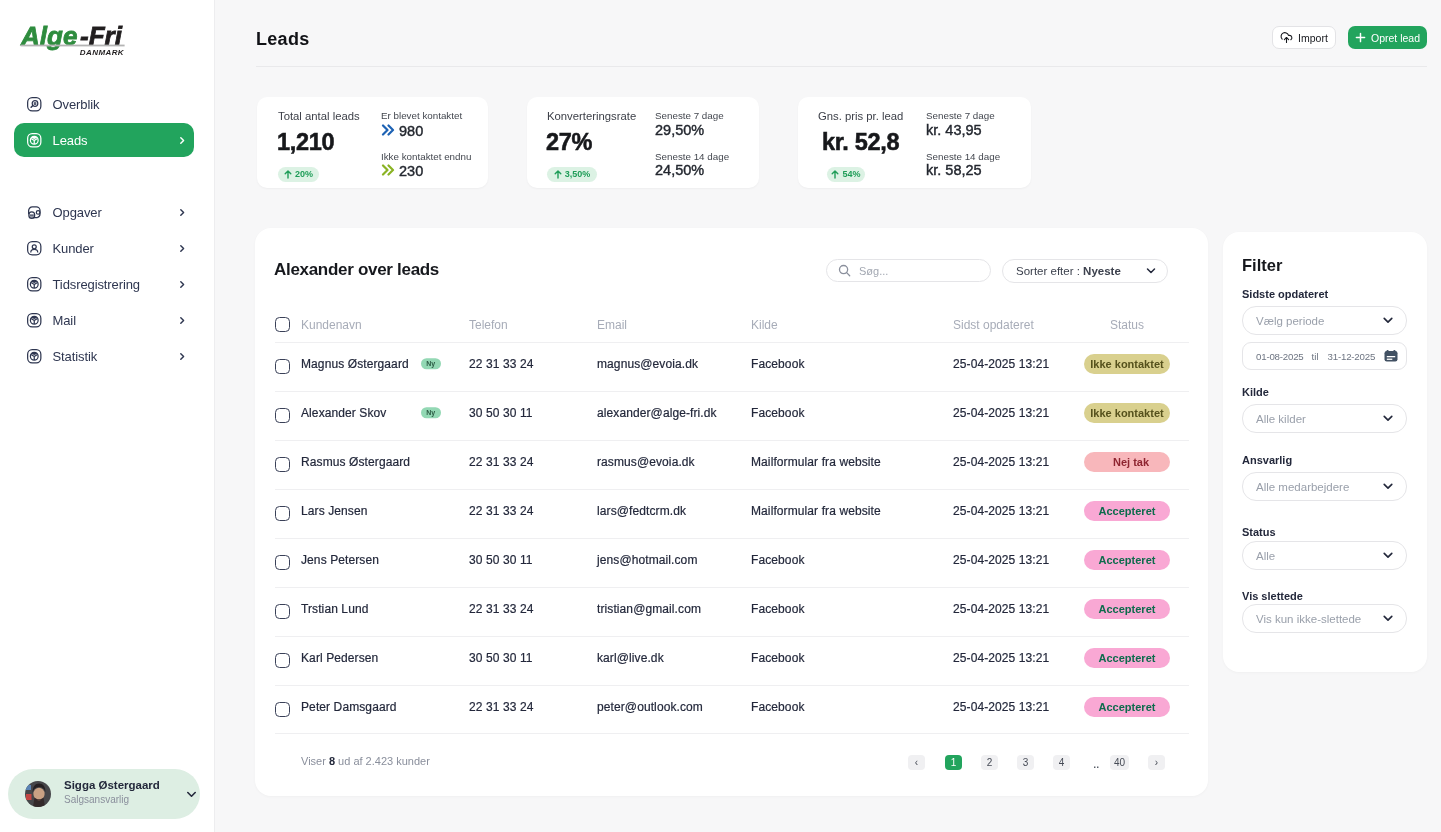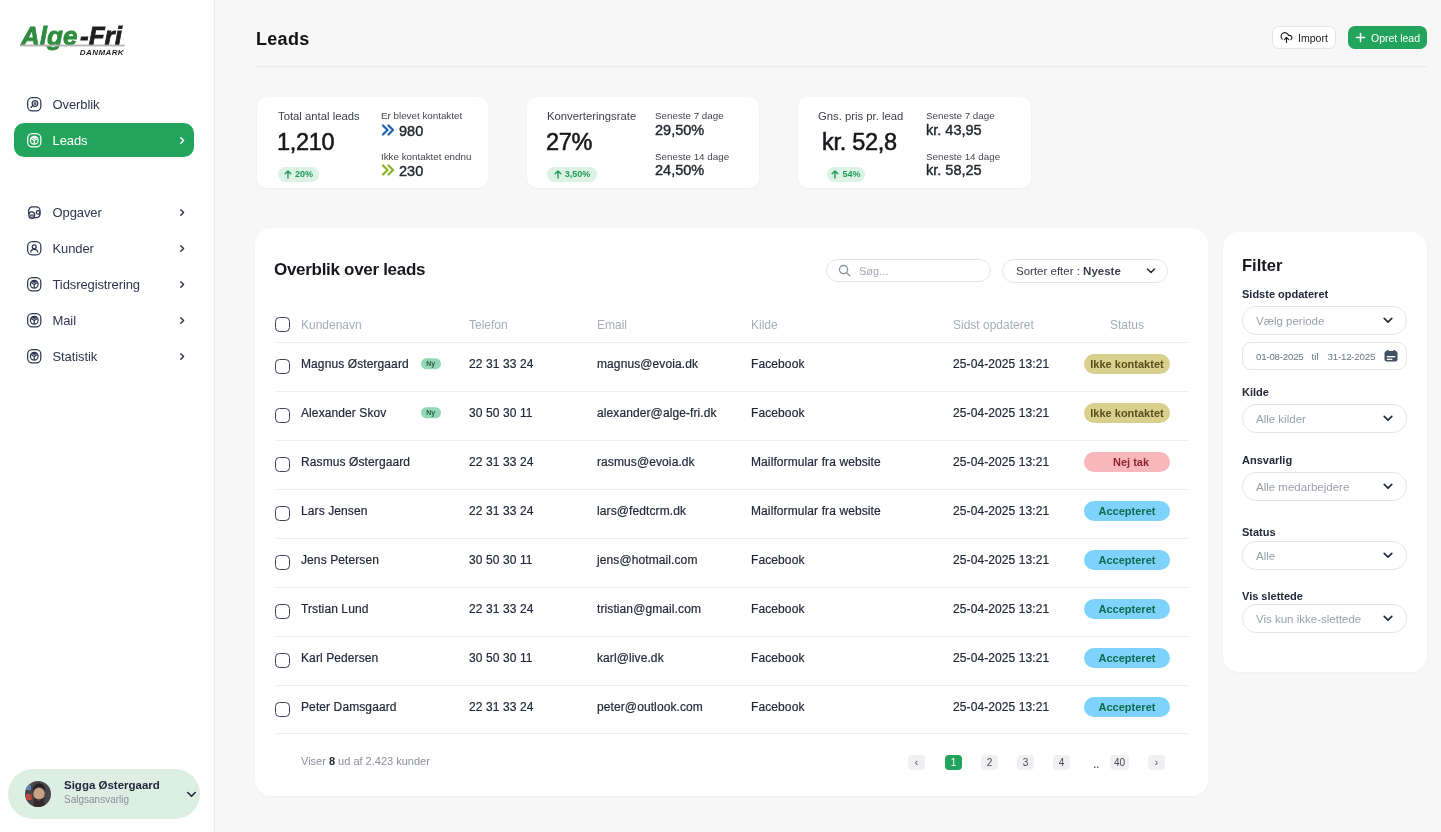--- a/index.html
+++ b/index.html
@@ -21,42 +21,42 @@
 
 
 .title { position:absolute; left:256px; top:28.5px; font-size:18px; font-weight:700; color:#111216; letter-spacing:0.3px; }
 .hdr-divider { position:absolute; left:256px; top:66px; width:1171px; height:1px; background:#e9e9eb; }
 .btn-import { position:absolute; left:1272px; top:26px; width:64px; height:23px; background:#fff; border:1px solid #e3e3e6; border-radius:7px; display:flex; align-items:center; justify-content:center; font-size:10.5px; color:#16181d; gap:5px; }
 .btn-create { position:absolute; left:1348px; top:26px; width:79px; height:23px; background:#22a45d; border-radius:7px; display:flex; align-items:center; justify-content:center; font-size:10.5px; color:#fff; gap:5px; }
 
 
 .scard { position:absolute; top:97px; height:91px; background:#fff; border-radius:10px; box-shadow:0 1px 2px rgba(0,0,0,0.04); }
 .slabel { position:absolute; font-size:11.3px; color:#3d4049; font-weight:400; }
-.sval { position:absolute; font-size:23.5px; font-weight:400; color:#17181b; -webkit-text-stroke:0.55px #17181b; letter-spacing:-0.3px; }
+.sval { position:absolute; font-size:23.5px; font-weight:700; color:#17181b; -webkit-text-stroke:0.55px #17181b; letter-spacing:-0.3px; }
 .spill { position:absolute; height:14.5px; background:#dcf2e4; border-radius:8px; display:flex; align-items:center; justify-content:center; font-size:9px; font-weight:700; color:#1f9d58; }
 .sm-label { position:absolute; font-size:9.8px; color:#43474f; }
 .sm-val { position:absolute; font-size:14.5px; font-weight:400; color:#23272f; -webkit-text-stroke:0.4px #23272f; }
 .chev2 { position:absolute; width:15px; height:12px; }
 
 
 .tablecard { position:absolute; left:255px; top:228px; width:953px; height:568px; background:#fff; border-radius:16px; box-shadow:0 1px 3px rgba(0,0,0,0.03); }
 .tc-title { position:absolute; left:19px; top:32px; font-size:17px; font-weight:700; color:#16181d; letter-spacing:-0.3px; }
 .searchbox { position:absolute; left:571px; top:31px; width:165px; height:23px; border:1px solid #e5e5e8; border-radius:12px; display:flex; align-items:center; }
 .searchbox span { color:#a2a7b1; font-size:11px; margin-left:8px; }
 .sortbox { position:absolute; left:747px; top:30.5px; width:166px; height:24px; border:1px solid #e5e5e8; border-radius:12px; display:flex; align-items:center; font-size:11.5px; color:#3c414d; }
 .cbx { width:15px; height:15px; border:1.7px solid #3a4158; border-radius:4.5px; background:#fff; }
 .thead { position:absolute; left:0; top:80px; width:953px; height:33px; }
 .th { position:absolute; font-size:12px; color:#a7acb8; }
 .trow { position:absolute; left:0; width:953px; height:44px; }
 .trow::before { content:""; position:absolute; left:20px; top:0; width:914px; height:1px; background:#efeff1; }
 .td { position:absolute; font-size:12px; color:#23283b; top:50%; transform:translateY(-50%); letter-spacing:0.1px; -webkit-text-stroke:0.2px #23283b; }
 .pill { position:absolute; left:829px; width:86px; height:20px; top:50%; transform:translateY(-50%); border-radius:10px; display:flex; align-items:center; justify-content:center; font-size:11px; font-weight:600; }
 .pill.olive { background:#d9d08e; color:#55511c; }
 .pill.red { background:#f8b7bb; color:#8e2430;padding-left:8px; }
-.pill.green { background:#7dd3fc; color:#0d6b4c; }
+.pill.green { background:#f9a8d4; color:#0d6b4c; }
 .nypill { position:absolute; left:166px; top:50%; transform:translateY(-50%); width:19.5px; height:11.5px; background:#93d8b4; border-radius:6px; display:flex; align-items:center; justify-content:center; font-size:7px; font-weight:700; color:#2c5b44; }
 .pgtext { position:absolute; left:46px; top:527px; font-size:11px; color:#8a8f9c; }
 .pgbtn { position:absolute; top:526.5px; width:17px; height:15.5px; border-radius:4px; background:#f0f0f2; color:#454a55; display:flex; align-items:center; justify-content:center; font-size:10px; }
 .pgbtn.active { background:#22a45d; color:#fff; }
 
 
 .filtercard { position:absolute; left:1223px; top:232px; width:204px; height:440px; background:#fff; border-radius:16px; box-shadow:0 1px 3px rgba(0,0,0,0.03); }
 .f-title { position:absolute; left:19px; top:24px; font-size:16.5px; font-weight:700; color:#16181d; }
 .f-label { position:absolute; left:19px; font-size:11px; font-weight:700; color:#23283b; }
 .f-dd { position:absolute; left:19px; width:165px; height:29px; border:1px solid #e5e5e8; border-radius:14px; display:flex; align-items:center; font-size:11.5px; color:#9aa0ab; }
@@ -231,21 +231,21 @@
   <div class="spill" style="left:29px; top:70px; width:38px;"><svg width="8" height="9" viewBox="0 0 8 9" fill="none" stroke="#1f9d58" stroke-width="1.4" stroke-linecap="round" stroke-linejoin="round" style="margin-right:3px;">
         <path d="M4 8 V1.2 M1.2 3.8 L4 1 L6.8 3.8"></path>
       </svg>54%</div>
   <div class="sm-label" style="left:128px; top:13px;">Seneste 7 dage</div>
   <div class="sm-val" style="left:128px; top:25px;">kr. 43,95</div>
   <div class="sm-label" style="left:128px; top:54px;">Seneste 14 dage</div>
   <div class="sm-val" style="left:128px; top:65px;">kr. 58,25</div>
 </div>
 
 <div class="tablecard">
-  <div class="tc-title">Overblik over leads</div>
+  <div class="tc-title">Alexander over leads</div>
   <div class="searchbox">
     <svg style="margin-left:11px;" width="13" height="13" viewBox="0 0 14 14" fill="none" stroke="#8a8f9c" stroke-width="1.4">
         <circle cx="6" cy="6" r="4.4"></circle>
         <path d="M9.3 9.3 L12.6 12.6" stroke-linecap="round"></path>
       </svg>
     <span>Søg...</span>
   </div>
   <div class="sortbox">
     <span style="margin-left:13px;">Sorter efter : <b>Nyeste</b></span>
     <svg style="position:absolute; right:10px;" width="12" height="12" viewBox="0 0 12 12" fill="none" stroke="#23283b" stroke-width="1.5" stroke-linecap="round" stroke-linejoin="round">

